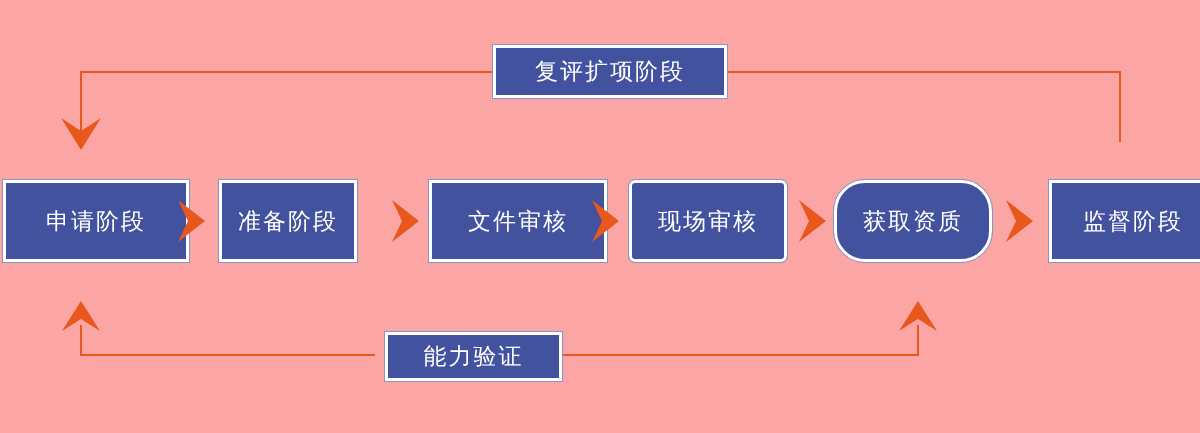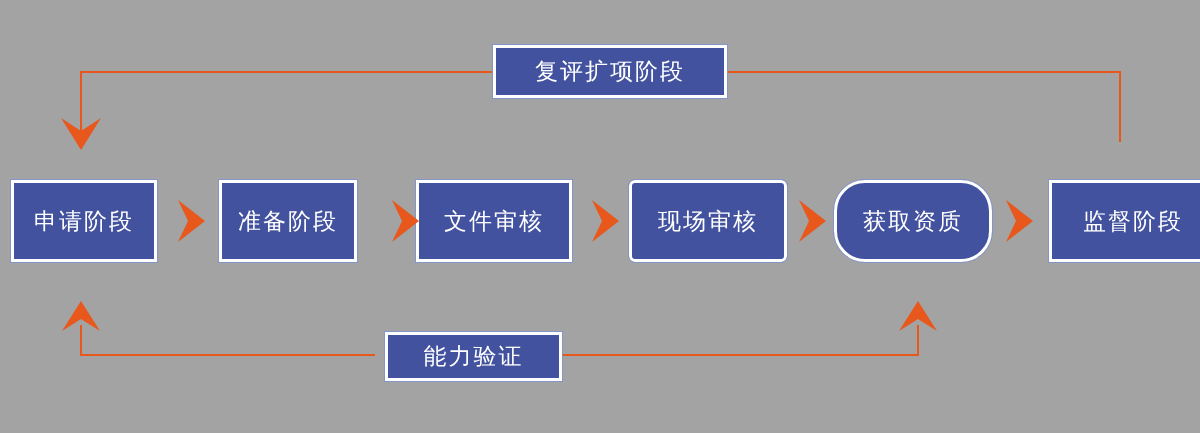--- a/index.html
+++ b/index.html
@@ -7,21 +7,21 @@
     padding: 0;
     background: #ffffff;
   }
   body {
     font-family: "Liberation Sans", "DejaVu Sans", sans-serif;
   }
   #canvas {
     position: relative;
     width: 1200px;
     height: 433px;
-    background: #a3a3a3;
+    background: #fca5a5;
     overflow: hidden;
   }
   
   .stage-box {
     position: absolute;
     box-sizing: border-box;
     background: #42529E;
     border: 1px solid #8496C8;
     outline: 3px solid #ffffff;
     outline-offset: -4px;
@@ -91,41 +91,41 @@
   <div class="arrowhead" style="left:61px; top:118px; width:40px; height:32px;">
     <svg width="40" height="32" viewBox="0 0 40 32">
       <path d="M0 0 L20 32 L40 0 L20 13 Z" fill="#E8571B"></path>
     </svg>
   </div>
 
   <div class="stage-box loop-box" style="left:492px; top:44px; width:236px; height:55px;">
     <span class="stage-label">复评扩项阶段</span>
   </div>
 
-  <div class="stage-box row-box" style="left:10px; width:148px;">
+  <div class="stage-box row-box" style="left:2px; width:188px;">
     <span class="stage-label">申请阶段</span>
   </div>
 
   <div class="chevron" style="left:176px;">
     <svg width="30" height="46" viewBox="0 0 30 46">
       <path d="M2 2 L29 23 L2 44 L12 23 Z" fill="#E8571B"></path>
     </svg>
   </div>
 
   <div class="stage-box row-box" style="left:218px; width:140px;">
     <span class="stage-label">准备阶段</span>
   </div>
 
   <div class="chevron" style="left:390px;">
     <svg width="30" height="46" viewBox="0 0 30 46">
       <path d="M2 2 L29 23 L2 44 L12 23 Z" fill="#E8571B"></path>
     </svg>
   </div>
 
-  <div class="stage-box row-box" style="left:415px; width:158px;">
+  <div class="stage-box row-box" style="left:428px; width:180px;">
     <span class="stage-label">文件审核</span>
   </div>
 
   <div class="chevron" style="left:590px;">
     <svg width="30" height="46" viewBox="0 0 30 46">
       <path d="M2 2 L29 23 L2 44 L12 23 Z" fill="#E8571B"></path>
     </svg>
   </div>
 
   <div class="stage-box row-box" style="left:628px; width:160px;border-radius:7px;">

